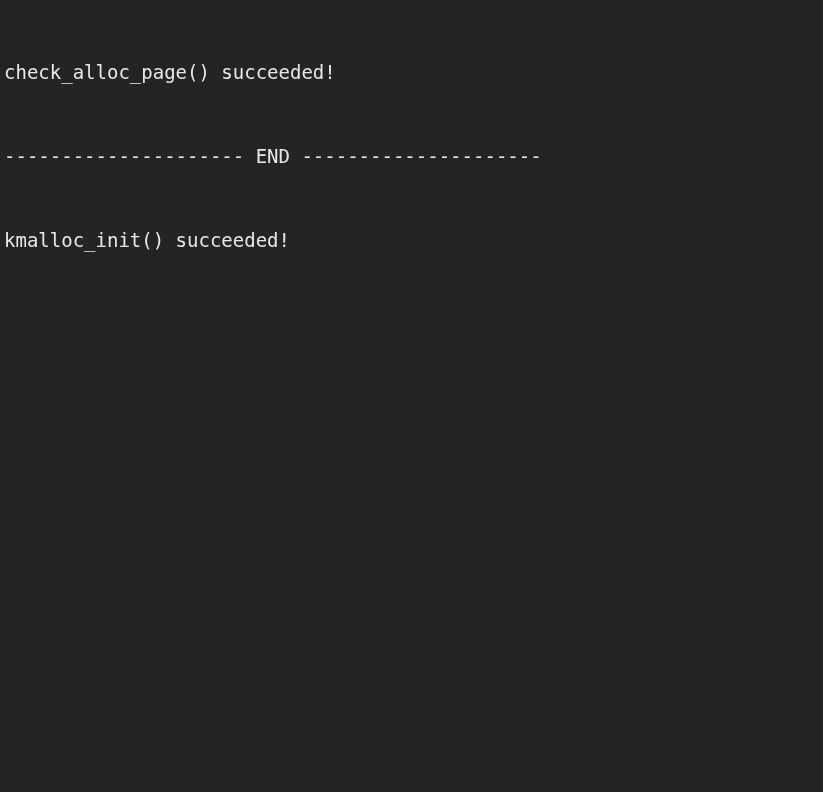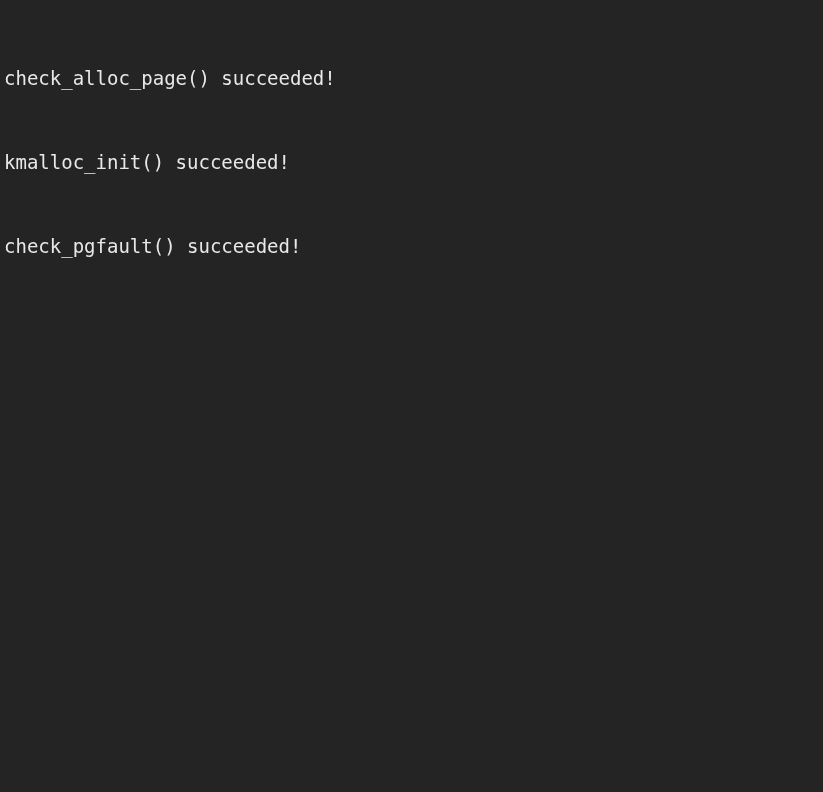--- a/index.html
+++ b/index.html
@@ -13,39 +13,39 @@
     overflow: hidden;
   }
   #terminal {
     width: 823px;
     height: 792px;
     background: #242424;
     color: #e8e8e8;
     font-family: "DejaVu Sans Mono", monospace;
     font-size: 19px;
     line-height: 28px;
-    padding: 8px 0 0 4px;
+    padding: 2px 0 0 4px;
     box-sizing: border-box;
     white-space: pre;
     letter-spacing: 0px;
     -webkit-font-smoothing: antialiased;
   }
   .line {
     height: 28px;
     white-space: pre;
     display: block;
   }
 </style>
 </head>
 <body>
 
 <div id="terminal">
   <span class="line">check_alloc_page() succeeded!</span>
+  <span class="line">--------------------- END ---------------------</span>
   <span class="line">kmalloc_init() succeeded!</span>
-  <span class="line">check_pgfault() succeeded!</span>
   
   
   
   
   
   
   
   
   
   

